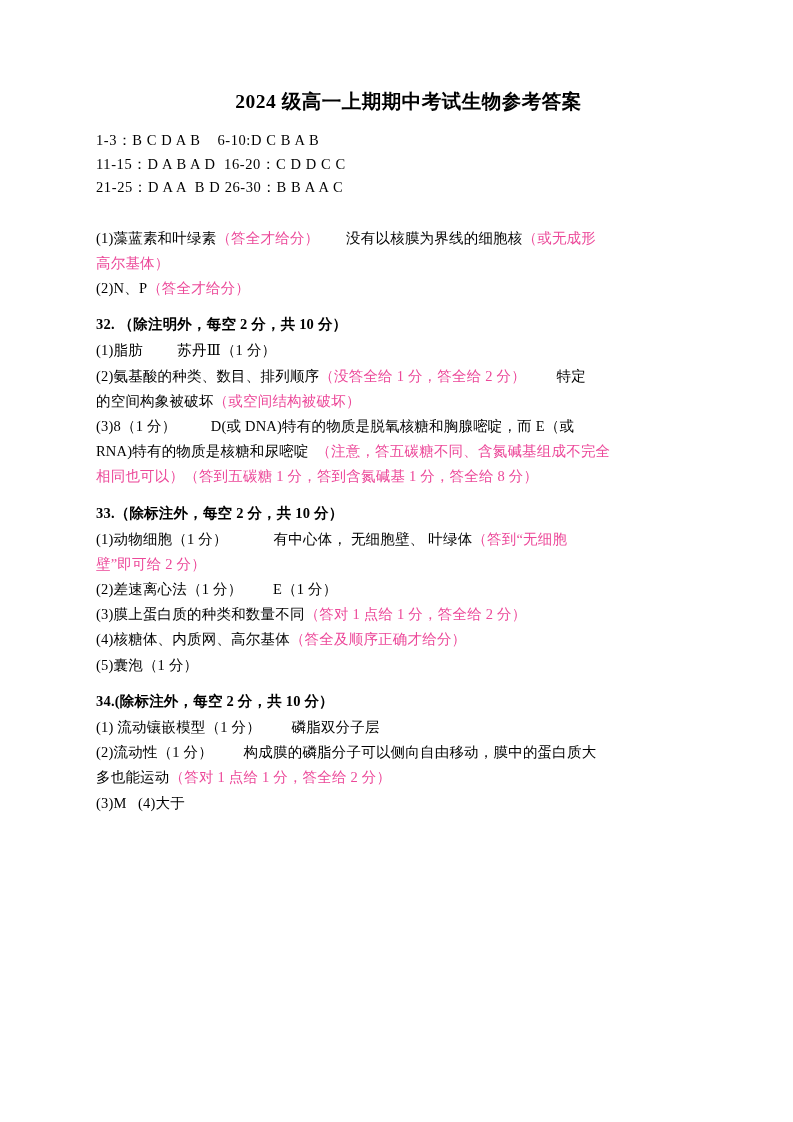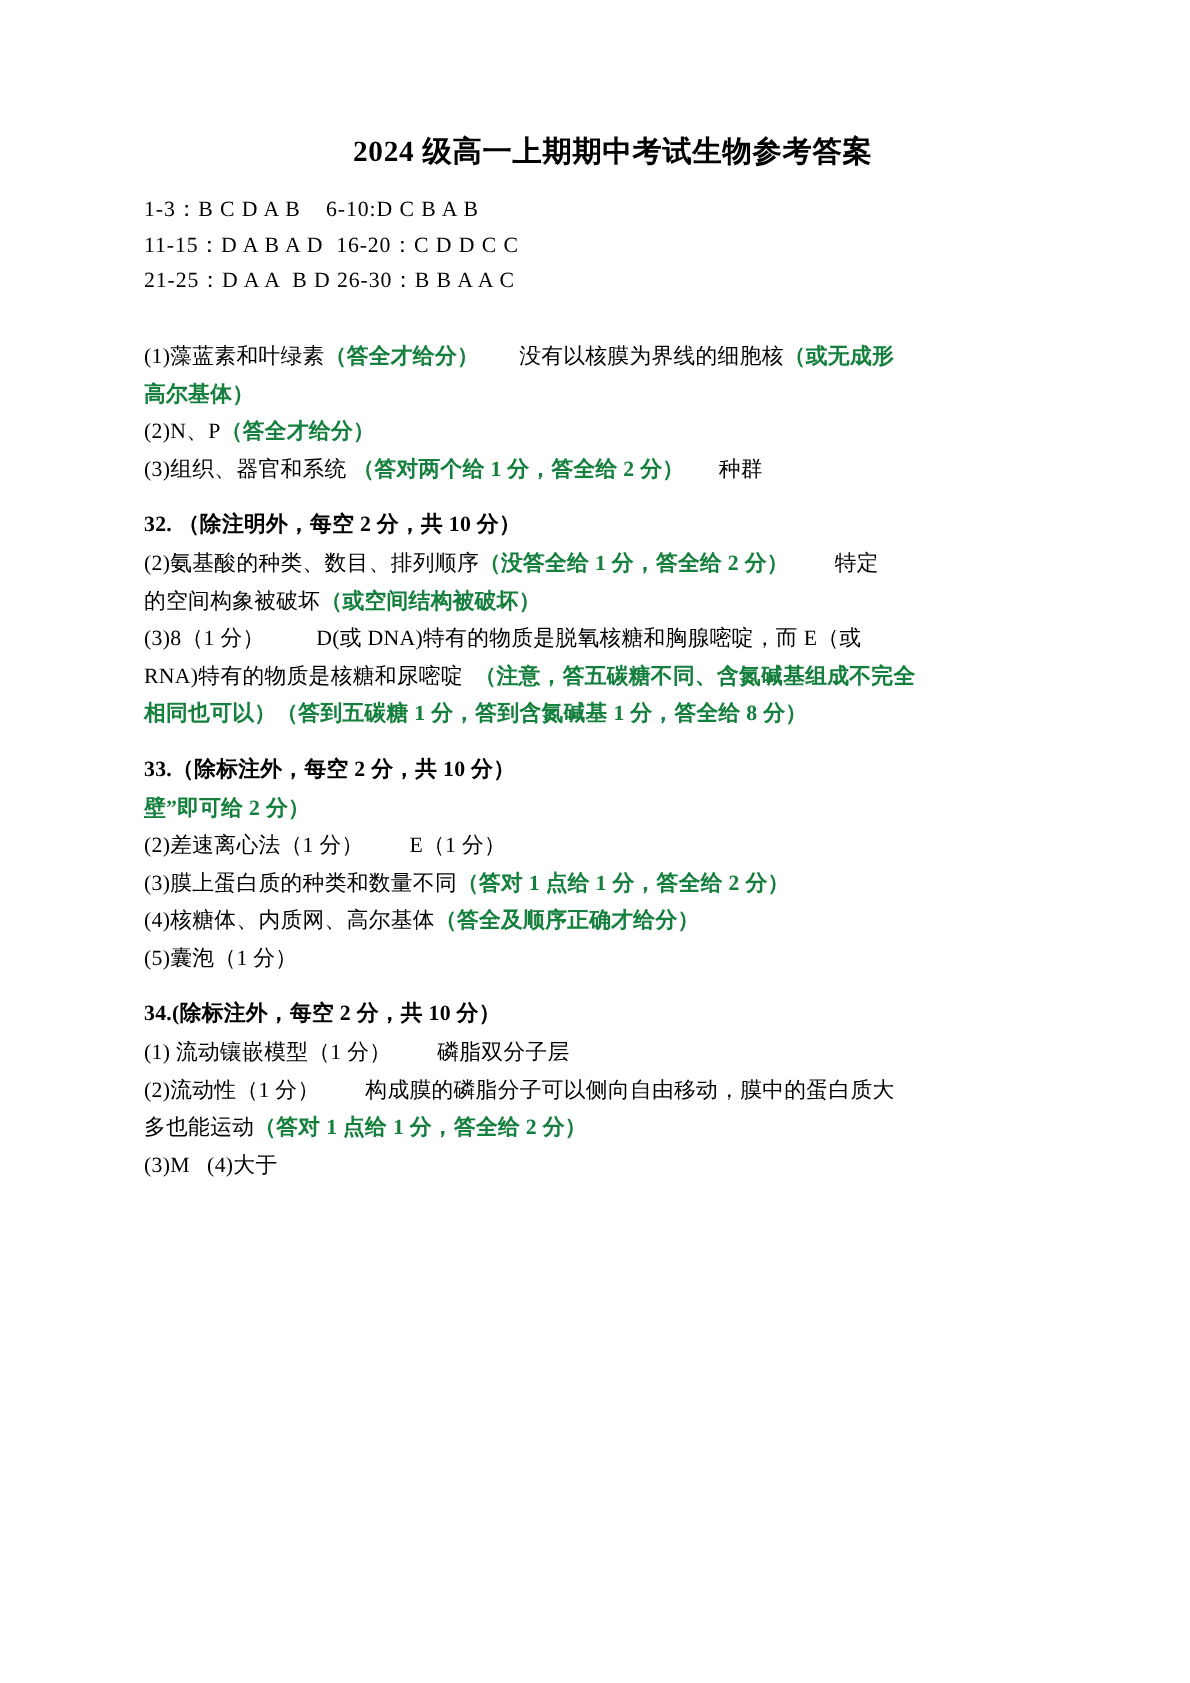--- a/index.html
+++ b/index.html
@@ -48,22 +48,21 @@
     margin-bottom: 1px;
     letter-spacing: 0.2px;
   }
   .qline {
     font-size: 14.5px;
     line-height: 1.74;
     letter-spacing: 0.2px;
     white-space: pre-wrap;
   }
   .red {
-    color: #15803d;
-    font-weight: bold;
+    color: #ec4899;
   }
   .u {
   }
   .sect {
     margin-bottom: 2px;
   }
 </style>
 </head>
 <body>
 
@@ -75,32 +74,33 @@
     <div class="mcq-line">1-3：B C D A B    6-10:D C B A B</div>
     <div class="mcq-line">11-15：D A B A D  16-20：C D D C C</div>
     <div class="mcq-line">21-25：D A A  B D 26-30：B B A A C</div>
   </div>
 
   <div id="questions">
       <div class="sect">
         <div class="qline"><span>(1)藻蓝素和叶绿素</span><span class="red">（答全才给分）</span><span>       没有以核膜为界线的细胞核</span><span class="red">（或无成形</span></div>
         <div class="qline"><span class="red">高尔基体）</span></div>
         <div class="qline"><span>(2)N、P</span><span class="red">（答全才给分）</span></div>
-        <div class="qline"><span>(3)组织、器官和系统 </span><span class="red">（答对两个给 1 分，答全给 2 分）</span><span>      种群</span></div>
       </div>
       <div class="sect">
         <div class="qhead">32. （除注明外，每空 2 分，共 10 分）</div>
+        <div class="qline"><span>(1)脂肪         苏丹Ⅲ（1 分）</span></div>
         <div class="qline"><span>(2)氨基酸的种类、数目、排列顺序</span><span class="red">（没答全给 1 分，答全给 2 分）</span><span>        特定</span></div>
         <div class="qline"><span>的空间构象被破坏</span><span class="red">（或空间结构被破坏）</span></div>
         <div class="qline"><span>(3)8（1 分）         D(或 DNA)特有的物质是脱氧核糖和胸腺嘧啶，而 E（或</span></div>
         <div class="qline"><span>RNA)特有的物质是核糖和尿嘧啶  </span><span class="red">（注意，答五碳糖不同、含氮碱基组成不完全</span></div>
         <div class="qline"><span class="red">相同也可以）（答到五碳糖 1 分，答到含氮碱基 1 分，答全给 8 分）</span></div>
       </div>
       <div class="sect">
         <div class="qhead">33.（除标注外，每空 2 分，共 10 分）</div>
+        <div class="qline"><span>(1)动物细胞（1 分）            有中心体， 无细胞壁、 叶绿体</span><span class="red">（答到“无细胞</span></div>
         <div class="qline"><span class="red">壁”即可给 2 分）</span></div>
         <div class="qline"><span>(2)差速离心法（1 分）        E（1 分）</span></div>
         <div class="qline"><span>(3)膜上蛋白质的</span><span class="u">种类</span><span>和</span><span class="u">数量</span><span>不同</span><span class="red">（答对 1 点给 1 分，答全给 2 分）</span></div>
         <div class="qline"><span>(4)核糖体、内质网、高尔基体</span><span class="red">（答全及顺序正确才给分）</span></div>
         <div class="qline"><span>(5)囊泡（1 分）</span></div>
       </div>
       <div class="sect">
         <div class="qhead">34.(除标注外，每空 2 分，共 10 分）</div>
         <div class="qline"><span>(1) 流动镶嵌模型（1 分）        磷脂双分子层</span></div>
         <div class="qline"><span>(2)流动性（1 分）        构成膜的磷脂分子可以侧向自由移动，膜中的蛋白质大</span></div>

